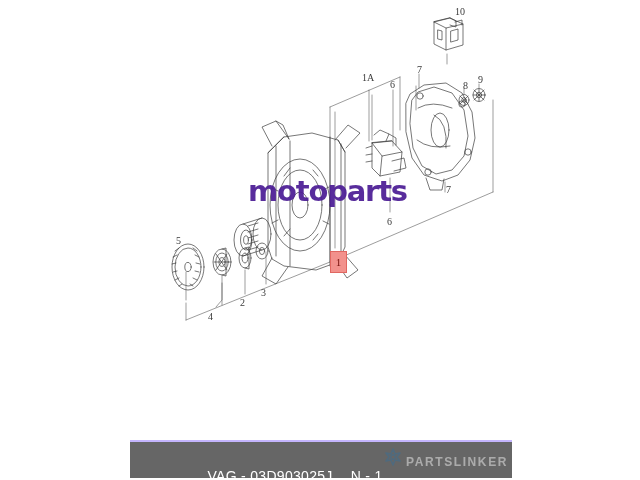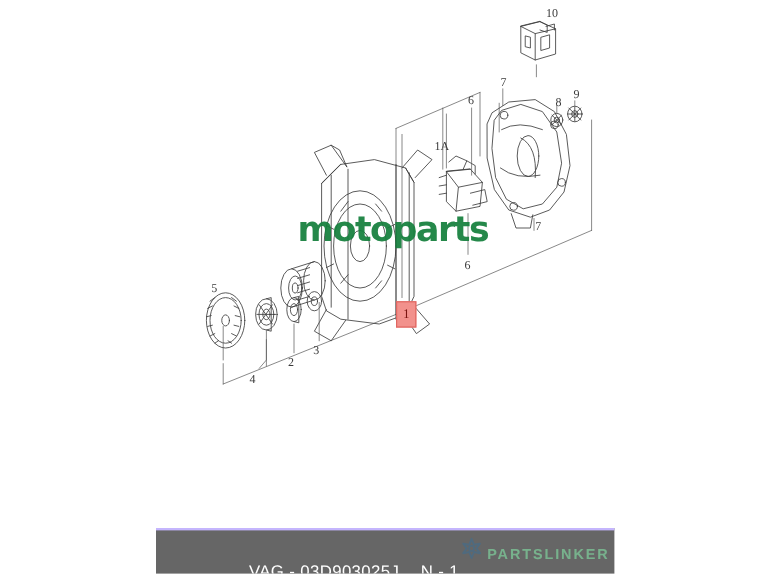--- a/index.html
+++ b/index.html
@@ -275,30 +275,30 @@
           <path d="M419 74 L419 88"></path>
           <path d="M464 88 L464 94"></path>
           <path d="M479 84 L479 88"></path>
           <path d="M447 54 L447 64"></path>
           <path d="M390 178 L390 212"></path>
           <path d="M445 192 L445 182"></path>
         </g>
       </g>
     </svg>
 
-    <div id="watermark" style="color: #15803d;">motoparts</div>
+    <div id="watermark" style="color: #4c1d95;">motoparts</div>
 
     <div id="highlight-box" style="background: rgb(242, 145, 140); border-color: rgb(224, 103, 97);">1</div>
 
     <div id="callout-layer">
         <div class="callout" style="left: 176px; top: 235px;">5</div>
         <div class="callout" style="left: 208px; top: 311px;">4</div>
         <div class="callout" style="left: 240px; top: 297px;">2</div>
         <div class="callout" style="left: 261px; top: 287px;">3</div>
-        <div class="callout" style="left: 362px; top: 72px; margin-top: 45px;">1A</div>
+        <div class="callout" style="left: 362px; top: 72px;">1A</div>
         <div class="callout" style="left: 390px; top: 79px;">6</div>
         <div class="callout" style="left: 417px; top: 64px;">7</div>
         <div class="callout" style="left: 463px; top: 80px;">8</div>
         <div class="callout" style="left: 478px; top: 74px;">9</div>
         <div class="callout" style="left: 455px; top: 6px;">10</div>
         <div class="callout" style="left: 387px; top: 216px;">6</div>
         <div class="callout" style="left: 446px; top: 184px;">7</div>
       </div>
   </div>
 
@@ -307,17 +307,17 @@
       <span id="footer-partno">VAG - 03D903025J</span>
       <span id="footer-qty">N - 1</span>
     </div>
     <div id="footer-brand">
       <svg id="brand-star" width="20" height="20" viewBox="0 0 20 20">
         <g fill="none" stroke="#3d6e92" stroke-width="1.6" stroke-linejoin="round">
           <path d="M10 2 L12 7 L17 6 L14 10 L17 14 L12 13 L10 18 L8 13 L3 14 L6 10 L3 6 L8 7 Z"></path>
         </g>
         <circle cx="10" cy="10" r="2.2" fill="none" stroke="#3d6e92" stroke-width="1.4"></circle>
       </svg>
-      <span id="footer-brand-name" style="color: #86efac; margin-top: 11px;">PARTSLINKER</span>
+      <span id="footer-brand-name" style="color: #e5e5e5; margin-top: 11px;">PARTSLINKER</span>
     </div>
   </div>
 
 </div>
 
 </body></html>

